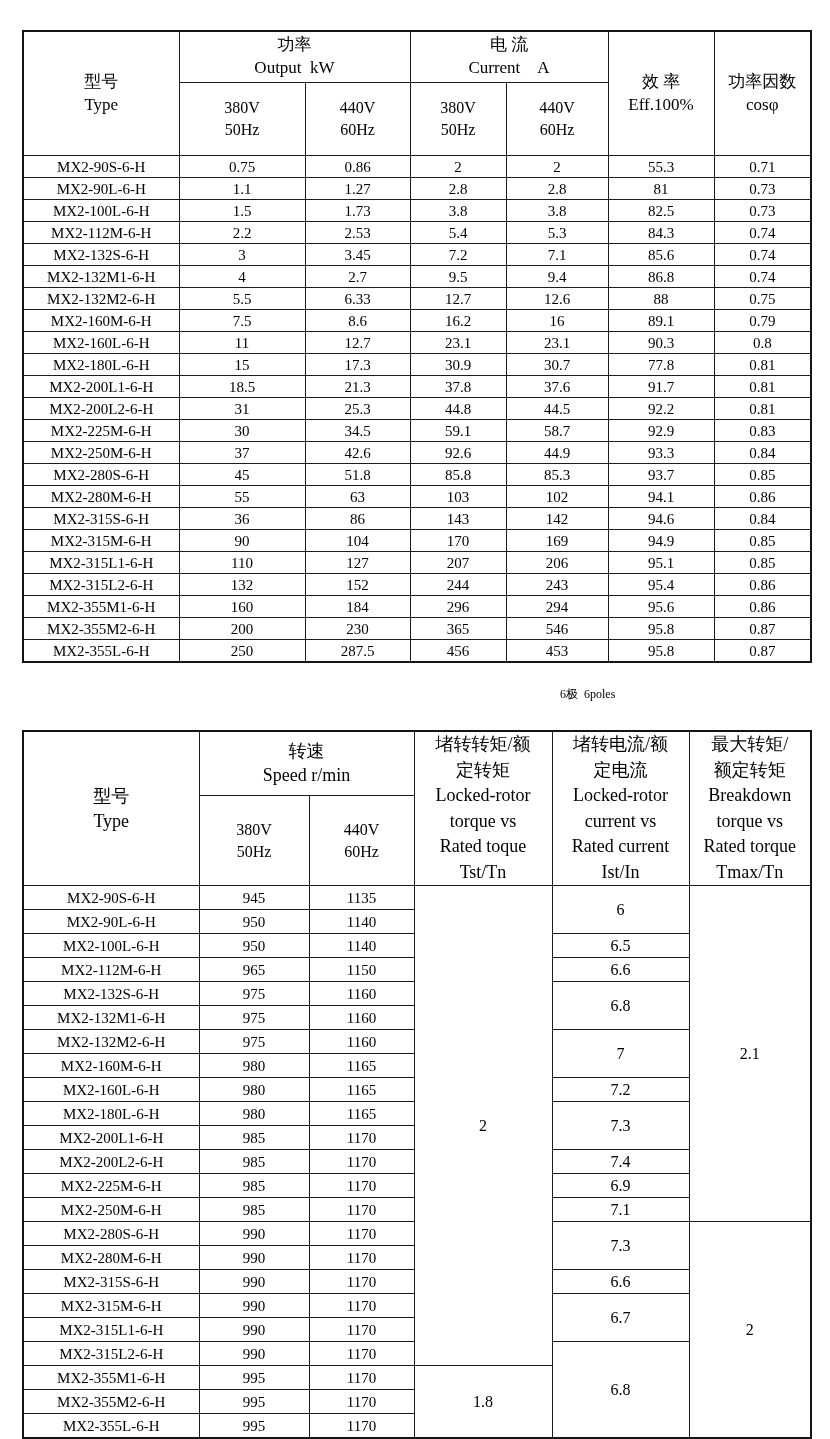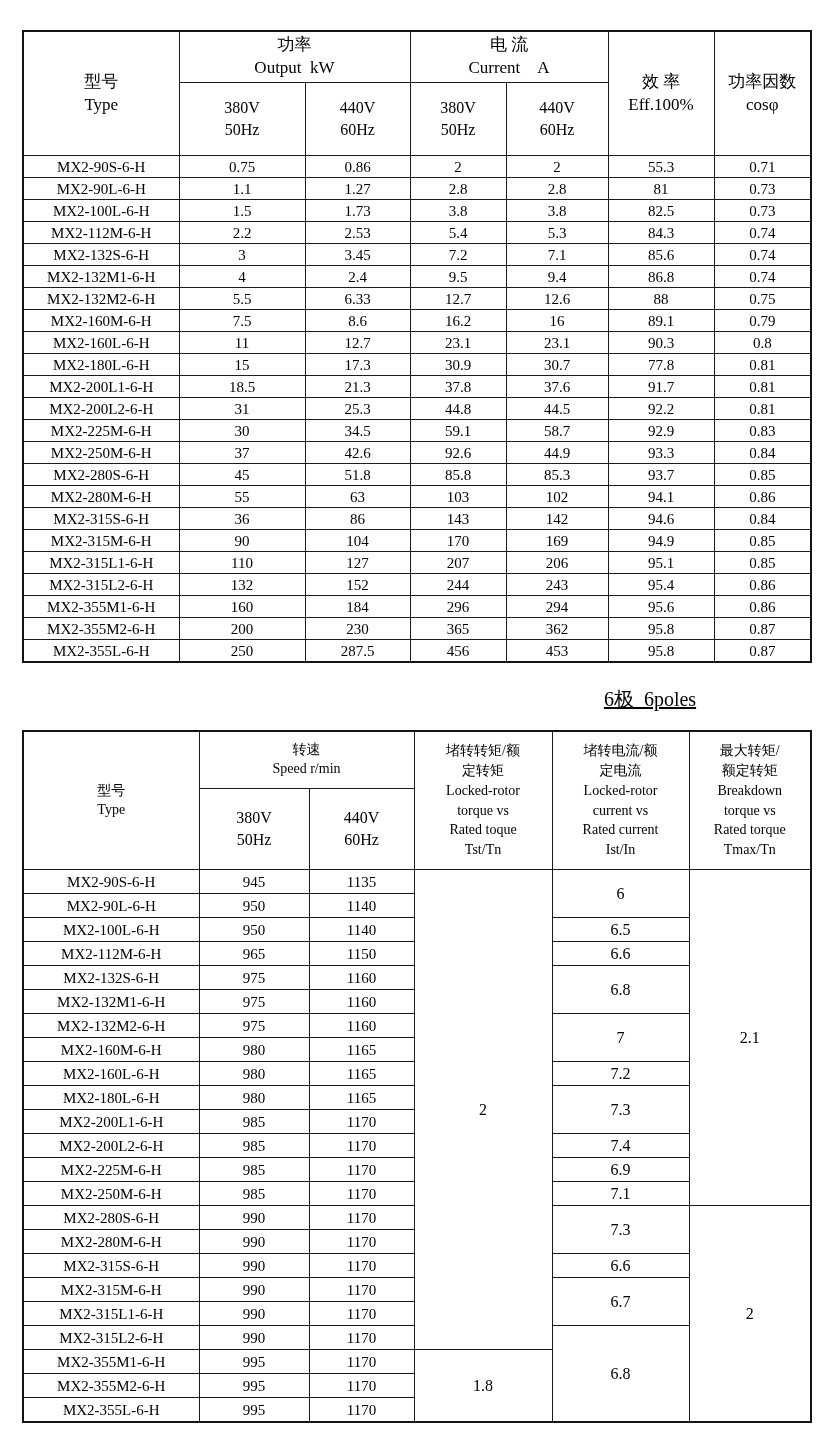--- a/index.html
+++ b/index.html
@@ -33,29 +33,28 @@
   .t1 thead tr.group-row th { height: 50px; font-size: 17px; }
   .t1 thead tr.sub-row th   { height: 72px; font-size: 16px; }
   .t1 th.tall { font-size: 17px; }
   .t1 tbody td { height: 21px; font-size: 15px; line-height: 20px; }
 
   
   .poles-note {
     position: absolute;
     left: 560px; top: 686px;
     width: 180px;
-    font-size: 20px;
-    text-align: center;
+    font-size: 12px;
+    text-align: left;
     white-space: nowrap;
-    text-decoration: underline;
   }
 
   
   .t2 { position: absolute; left: 22px; top: 730px; width: 788px; }
-  .t2 thead tr.group-row th { height: 56px; font-size: 14px; }
+  .t2 thead tr.group-row th { height: 56px; font-size: 18px; }
   .t2 thead tr.sub-row th   { height: 80px; font-size: 16px; }
   .t2 th.tall { font-size: 15.5px; line-height: 1.42; }
   .t2 th.type-h { font-size: 17px; }
   .t2 tbody td { height: 23px; font-size: 15px; line-height: 22px; }
   .t2 tbody td.merged { font-size: 16px; }
 </style>
 </head>
 <body>
 
 <table class="t1">
@@ -134,21 +133,21 @@
         <td>3</td>
         <td>3.45</td>
         <td>7.2</td>
         <td>7.1</td>
         <td>85.6</td>
         <td>0.74</td>
       </tr>
       <tr>
         <td>MX2-132M1-6-H</td>
         <td>4</td>
-        <td>2.4</td>
+        <td>2.7</td>
         <td>9.5</td>
         <td>9.4</td>
         <td>86.8</td>
         <td>0.74</td>
       </tr>
       <tr>
         <td>MX2-132M2-6-H</td>
         <td>5.5</td>
         <td>6.33</td>
         <td>12.7</td>
@@ -280,21 +279,21 @@
         <td>296</td>
         <td>294</td>
         <td>95.6</td>
         <td>0.86</td>
       </tr>
       <tr>
         <td>MX2-355M2-6-H</td>
         <td>200</td>
         <td>230</td>
         <td>365</td>
-        <td>362</td>
+        <td>546</td>
         <td>95.8</td>
         <td>0.87</td>
       </tr>
       <tr>
         <td>MX2-355L-6-H</td>
         <td>250</td>
         <td>287.5</td>
         <td>456</td>
         <td>453</td>
         <td>95.8</td>

